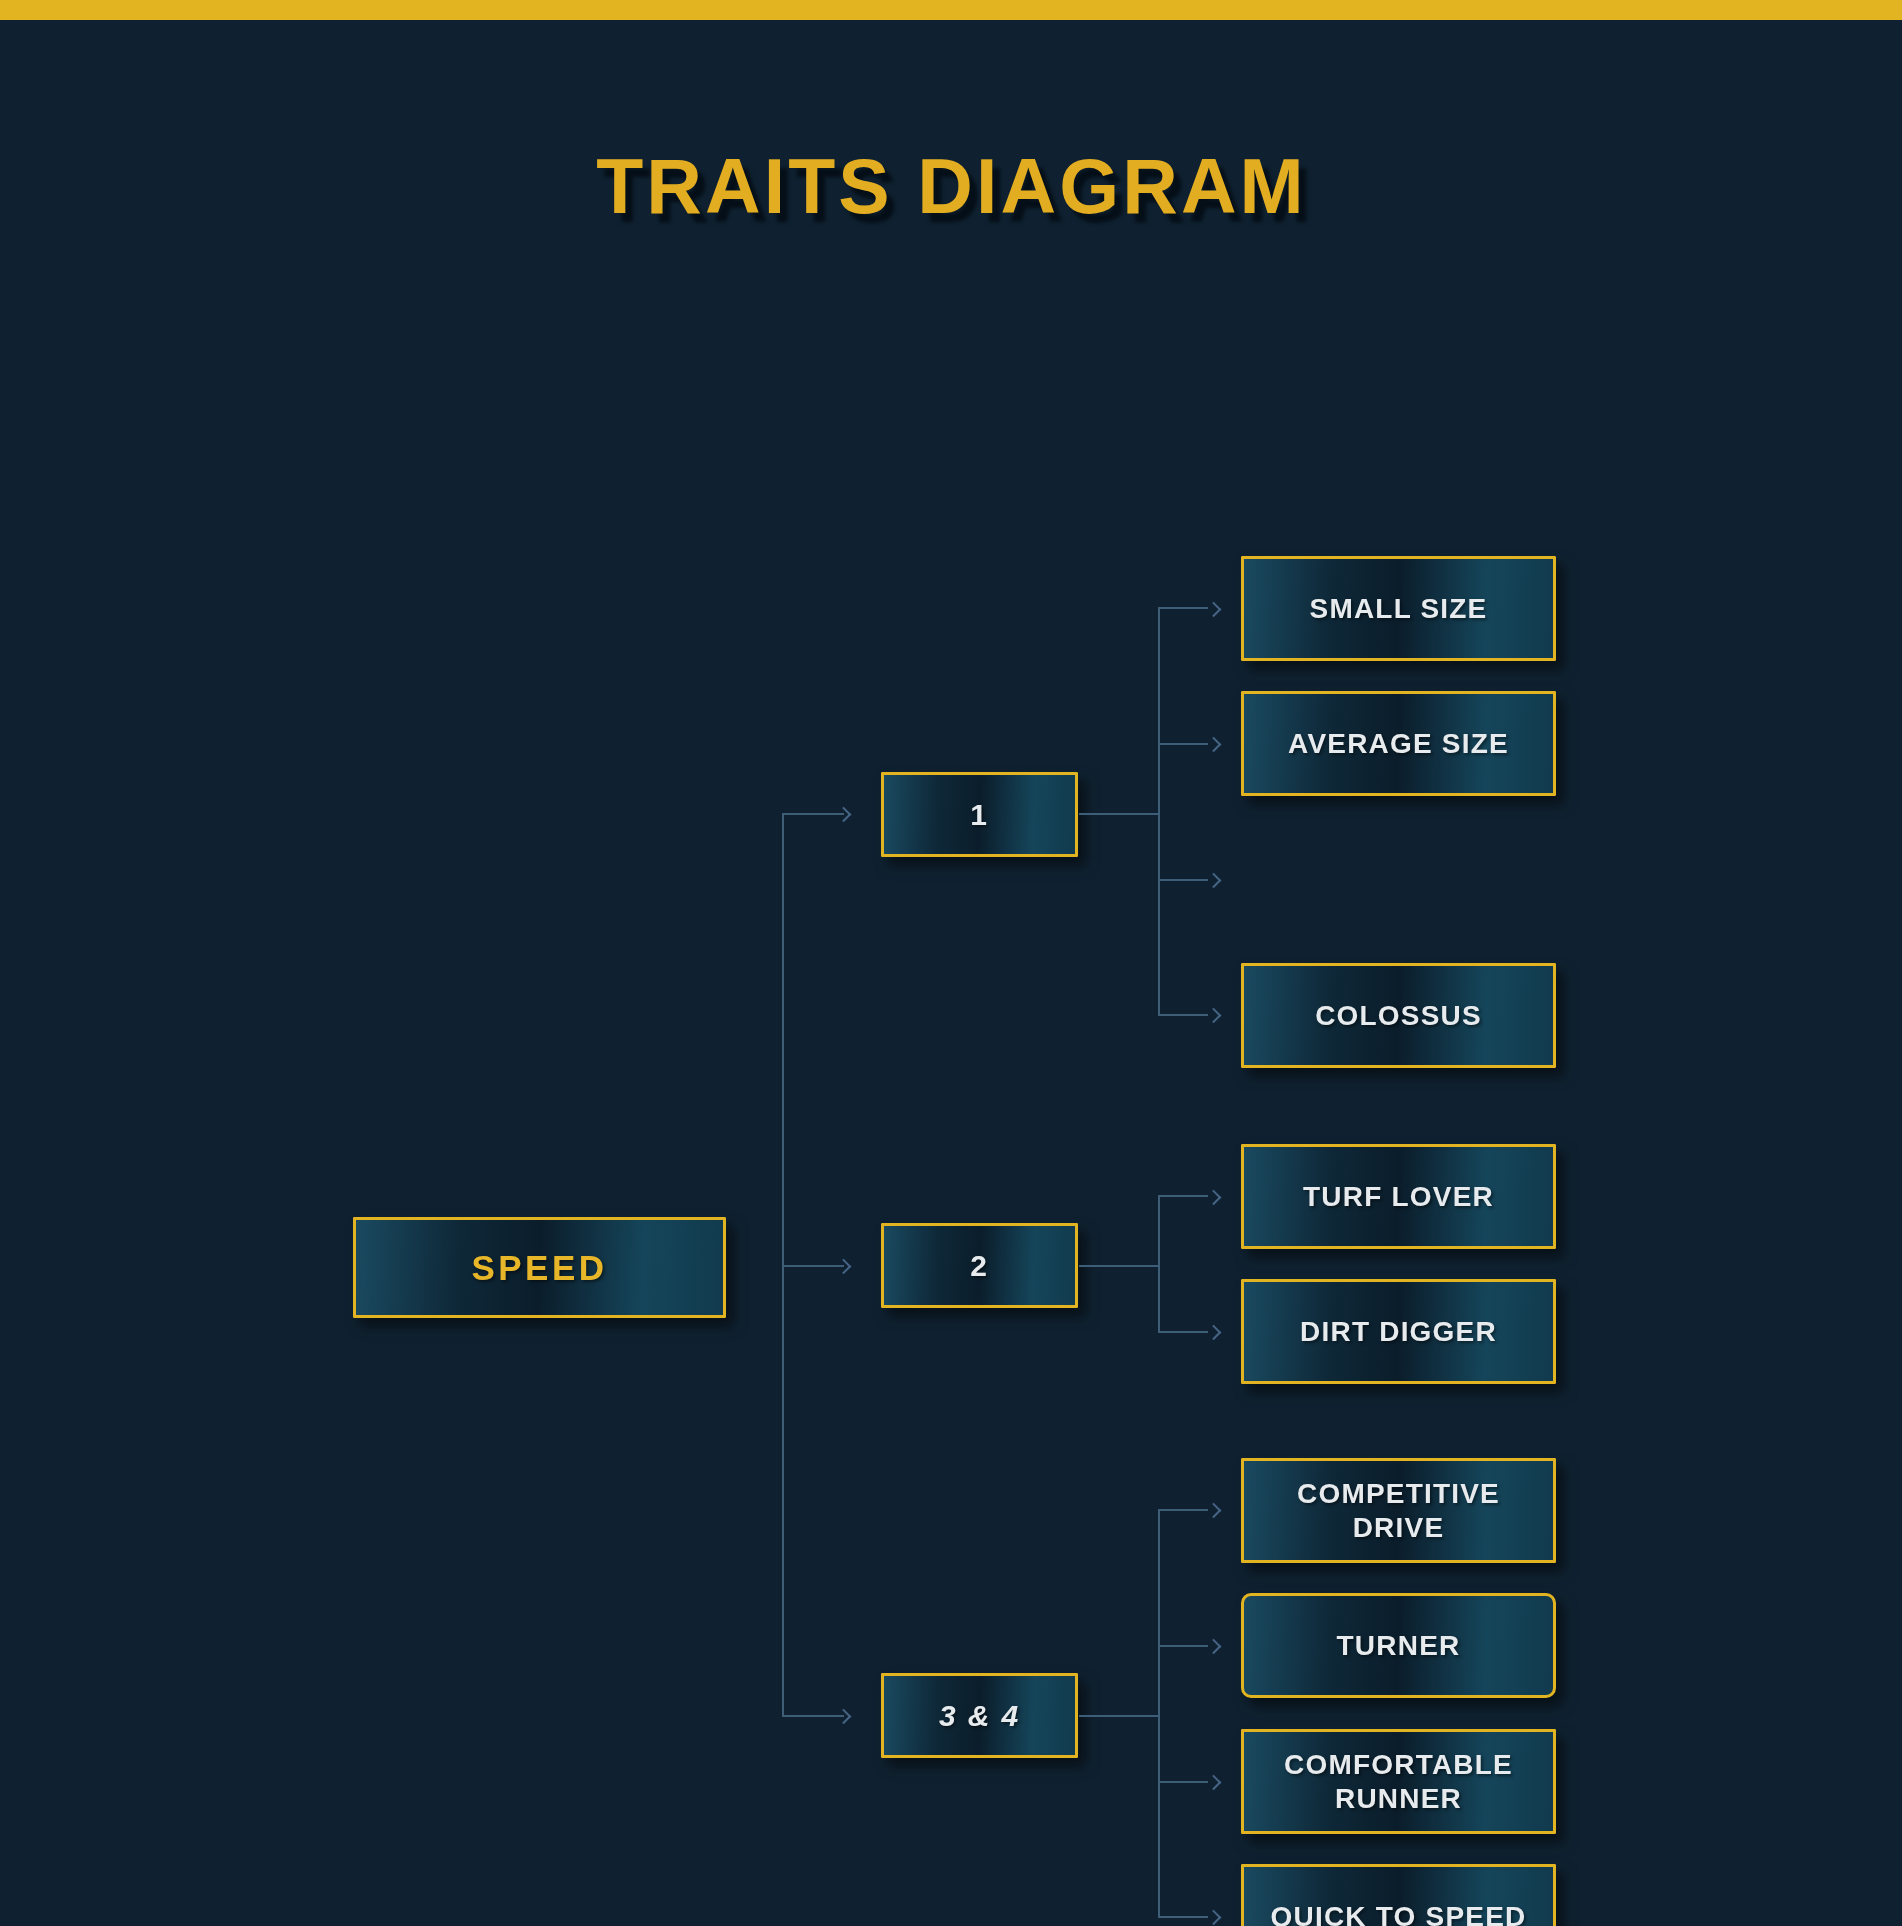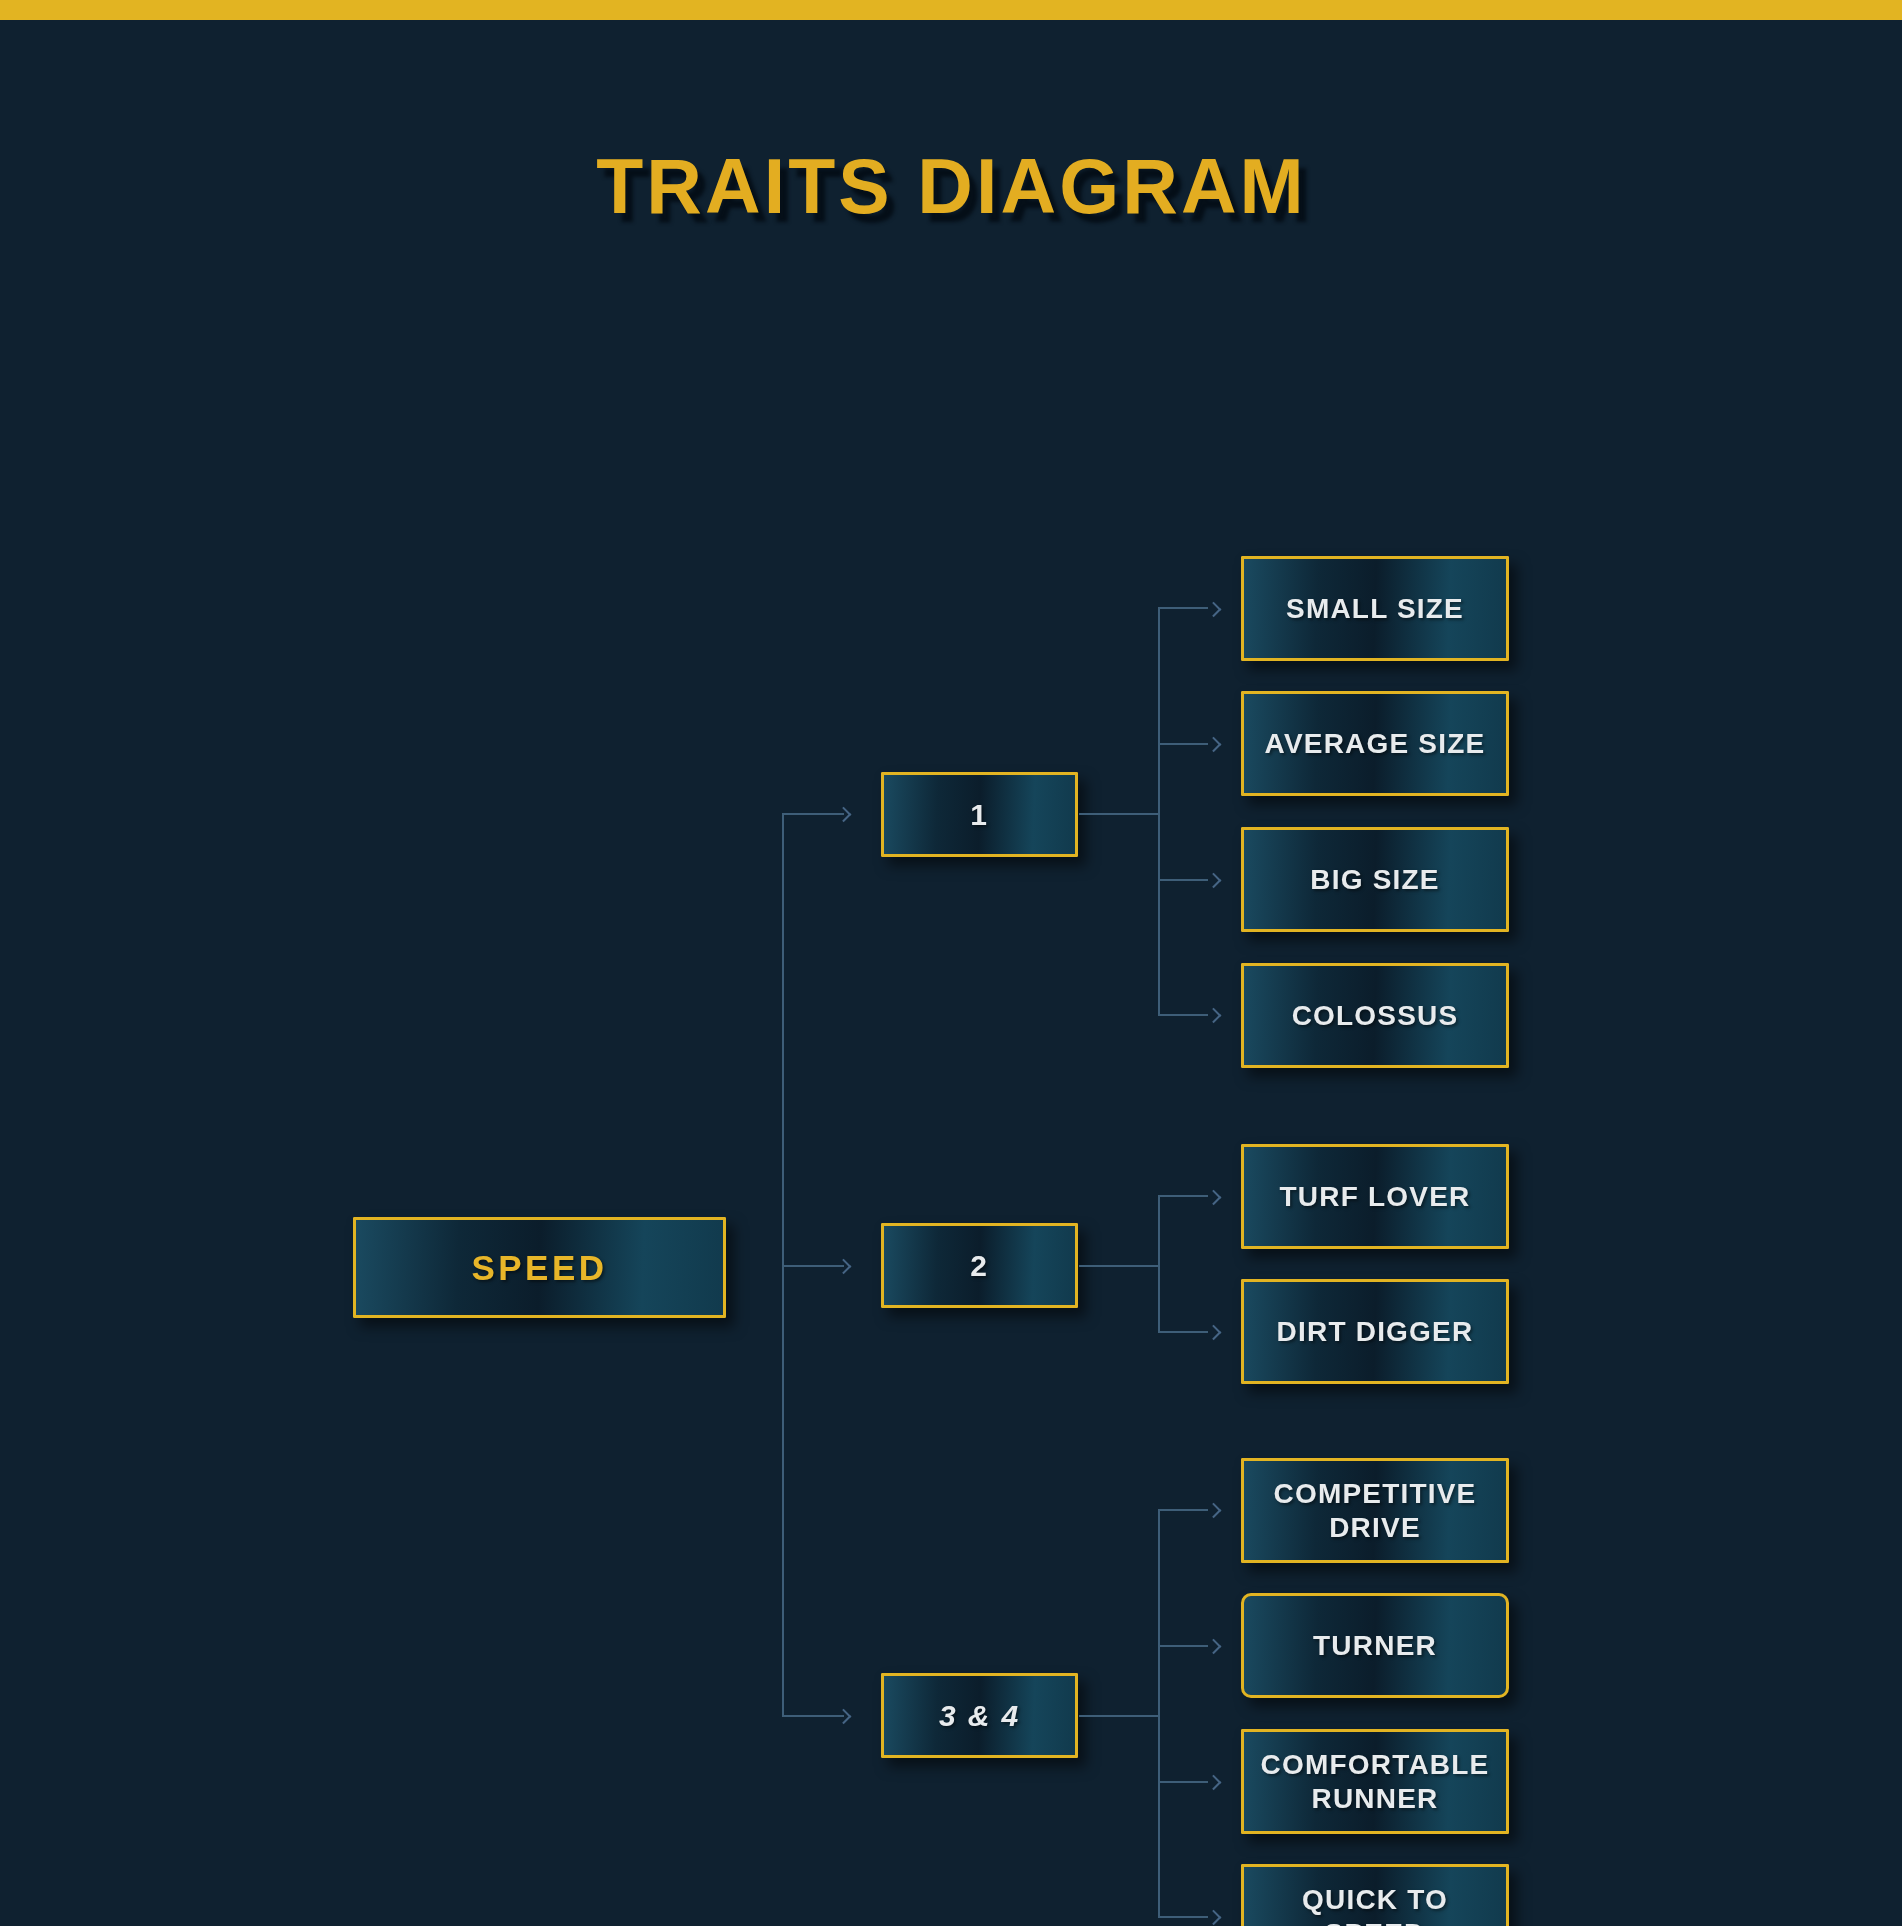--- a/index.html
+++ b/index.html
@@ -10,21 +10,21 @@
   #main-title{position:absolute;left:0;top:142px;width:1903px;text-align:center;
       font-size:77px;font-weight:bold;letter-spacing:3.1px;color:#e3ad21;
       text-shadow:7.7px 8.5px 3.9px rgba(4,12,20,.85);white-space:nowrap;}
   .node{position:absolute;display:flex;align-items:center;justify-content:center;
       border:3.5px solid #e2b422;border-radius:1.2px;box-sizing:border-box;text-align:center;
       background:linear-gradient(92deg,#1a4a60 0%,#0e2838 28%,#0b1d2b 50%,#15455a 78%,#113a4d 100%);
       box-shadow:7.7px 8.5px 13px rgba(0,0,0,.5);color:#e8ebed;font-weight:bold;
       text-shadow:1.9px 2.3px 3.1px rgba(0,0,0,.45);}
   .root{left:353px;top:1217px;width:373px;height:101px;font-size:35px;letter-spacing:3.5px;color:#e8b629;text-align:right;}
   .mid{left:881px;width:197px;height:85px;font-size:30px;letter-spacing:1.9px;}
-  .trait{left:1241px;width:268px;height:105px;font-size:28px;letter-spacing:1.2px;
+  .trait{left:1241px;width:315px;height:105px;font-size:28px;letter-spacing:1.2px;
       line-height:1.18;padding:0 11.6px;}
   .line{position:absolute;background:#3e5e78;}
   .chev{position:absolute;width:9.2px;height:9.2px;border-top:2.3px solid #466585;
       border-right:2.3px solid #466585;transform:rotate(45deg);}
 </style>
 </head>
 <body>
 
 <div id="page">
 
@@ -33,21 +33,20 @@
   <div id="main-title">TRAITS DIAGRAM</div>
 
   <div class="node root">SPEED</div>
 
   <div class="node mid" style="top:772px;">1</div>
   <div class="node mid" style="top:1223px;">2</div>
   <div class="node mid" style="top:1673px;font-style:italic;">3 &amp; 4</div>
 
   <div class="node trait" style="top:556px;">SMALL SIZE</div>
   <div class="node trait" style="top:691px;">AVERAGE SIZE</div>
-  <div class="node trait" style="top:827px;">BIG SIZE</div>
   <div class="node trait" style="top:963px;">COLOSSUS</div>
 
   <div class="node trait" style="top:1144px;">TURF LOVER</div>
   <div class="node trait" style="top:1279px;">DIRT DIGGER</div>
 
   <div class="node trait" style="top:1458px;">COMPETITIVE DRIVE</div>
   <div class="node trait" style="top:1593px;border-radius:10px;">TURNER</div>
   <div class="node trait" style="top:1729px;">COMFORTABLE RUNNER</div>
   <div class="node trait" style="top:1864px;">QUICK TO SPEED</div>
 

